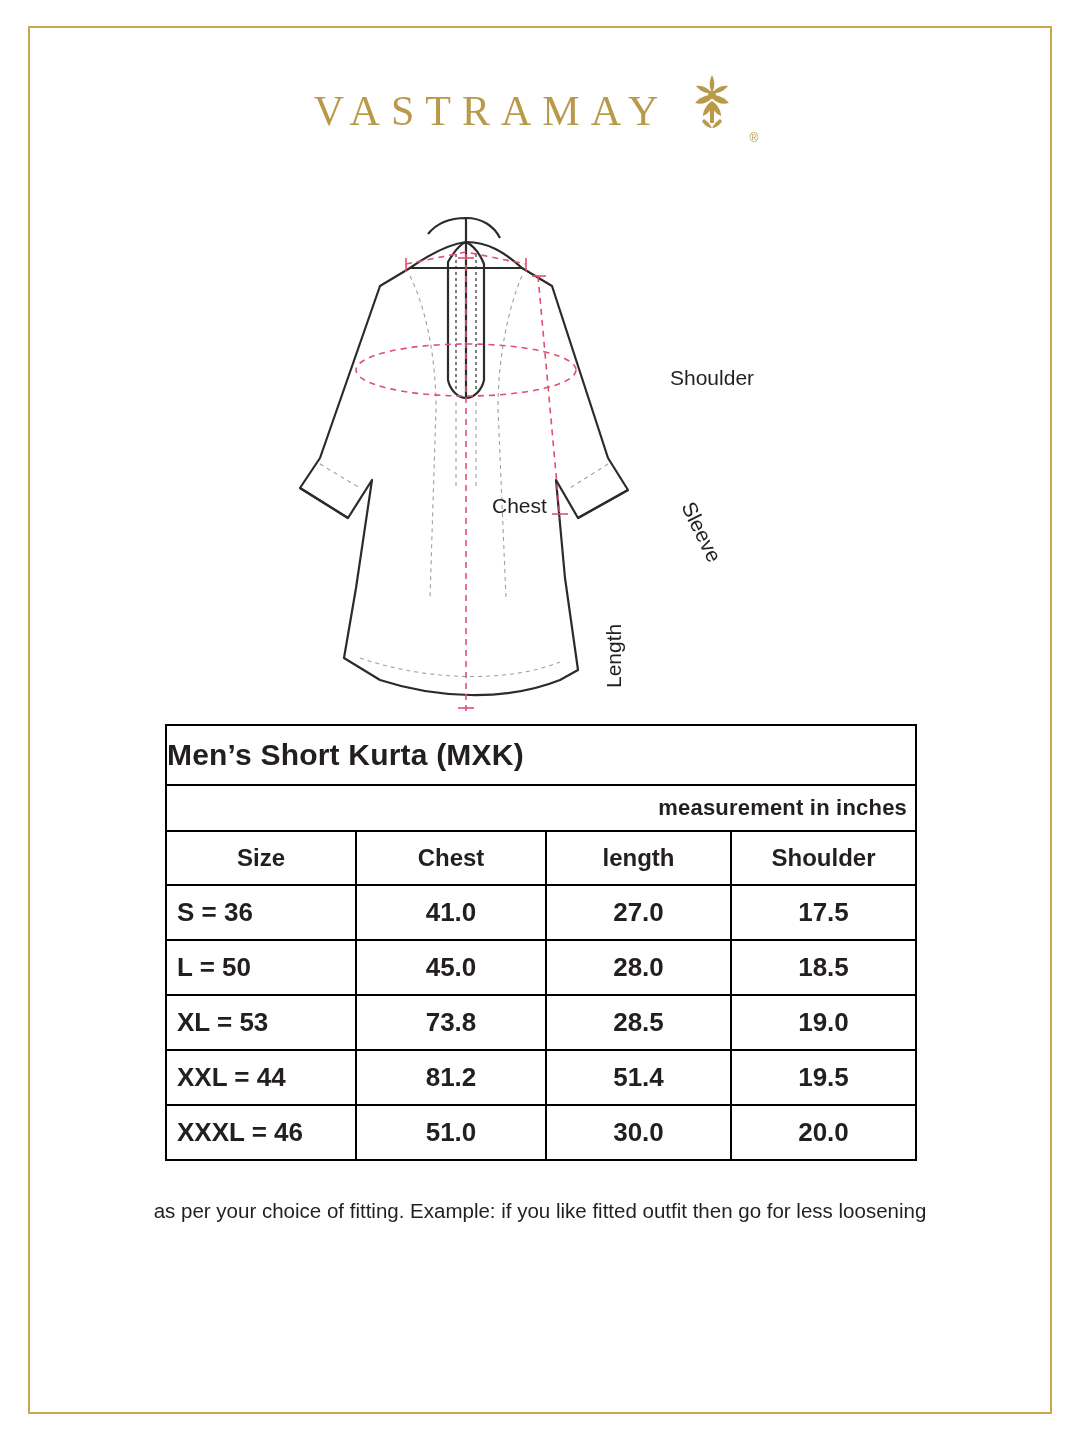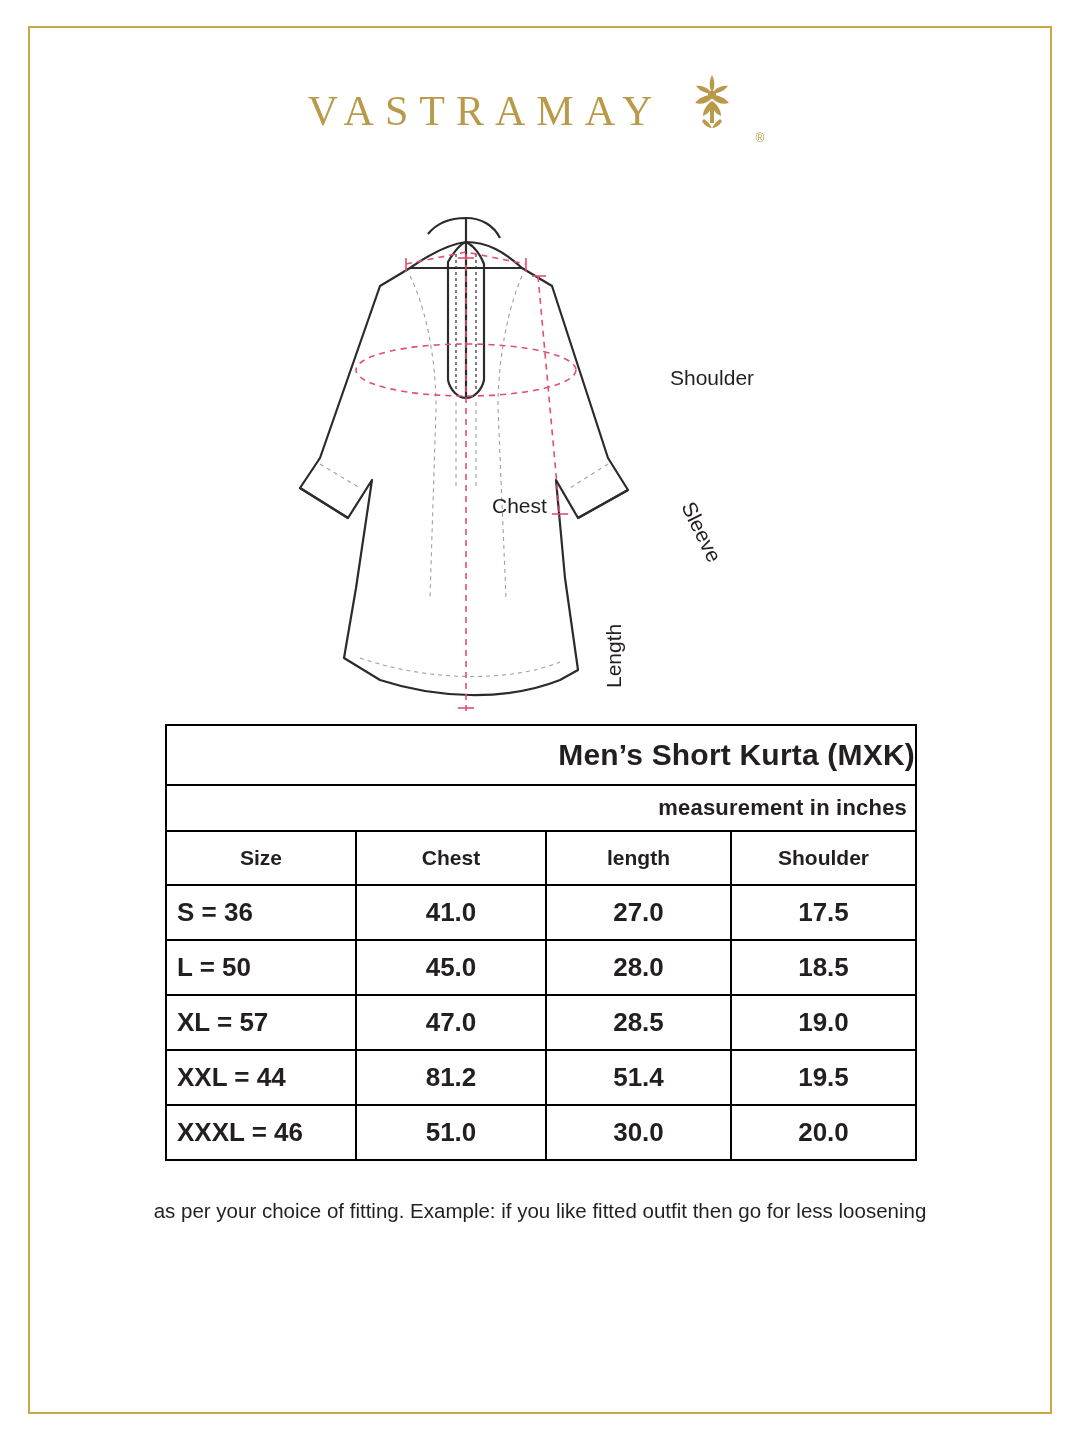--- a/index.html
+++ b/index.html
@@ -37,21 +37,21 @@
     margin-top: 28px;
     height: 110px;
     display: flex;
     align-items: center;
     justify-content: center;
   }
   .brand-inner {
     display: flex;
     align-items: center;
     justify-content: center;
-    gap: 12px;
+    gap: 6px;
     transform: translateX(-4px);
   }
   .brand-name {
     font-family: "Liberation Serif", serif;
     font-size: 42px;
     letter-spacing: 11px;
     color: #b99a4a;
     font-weight: 400;
     line-height: 1;
   }
@@ -111,38 +111,38 @@
   table.size-table {
     border-collapse: collapse;
     width: 100%;
     table-layout: fixed;
   }
   table.size-table td {
     border: 2px solid #000000;
     padding: 0;
   }
   .title-cell {
-    text-align: right;
+    text-align: left;
     font-size: 30px;
     font-weight: bold;
     height: 58px;
     letter-spacing: 0.2px;
   }
   .units-cell {
     text-align: right;
     font-size: 22px;
     font-weight: bold;
     height: 44px;
     padding-right: 8px !important;
     letter-spacing: 0.2px;
     border-radius: 22px;
   }
   .hdr td {
     text-align: center;
-    font-size: 21px;
+    font-size: 24px;
     font-weight: bold;
     height: 52px;
     border-radius: 11px;
   }
   .row td {
     font-size: 26px;
     font-weight: bold;
     height: 53px;
     text-align: center;
     border-radius: 17px;
@@ -276,22 +276,22 @@
           <td>27.0</td>
           <td>17.5</td>
         </tr>
         <tr class="row">
           <td class="size-col">L = 50</td>
           <td>45.0</td>
           <td>28.0</td>
           <td>18.5</td>
         </tr>
         <tr class="row">
-          <td class="size-col">XL = 57</td>
-          <td>47.0</td>
+          <td class="size-col">XL = 53</td>
+          <td>73.8</td>
           <td>28.5</td>
           <td>19.0</td>
         </tr>
         <tr class="row">
           <td class="size-col">XXL = 44</td>
           <td>81.2</td>
           <td>51.4</td>
           <td>19.5</td>
         </tr>
         <tr class="row">

